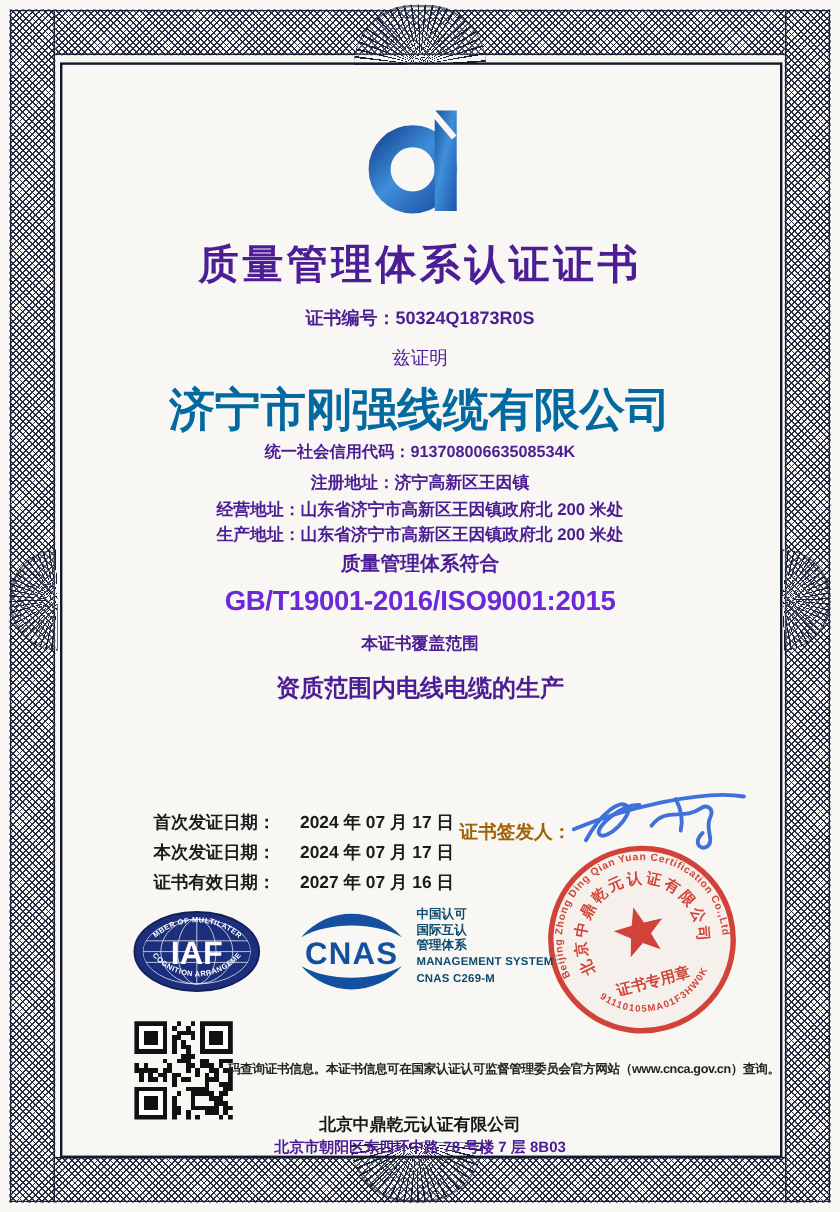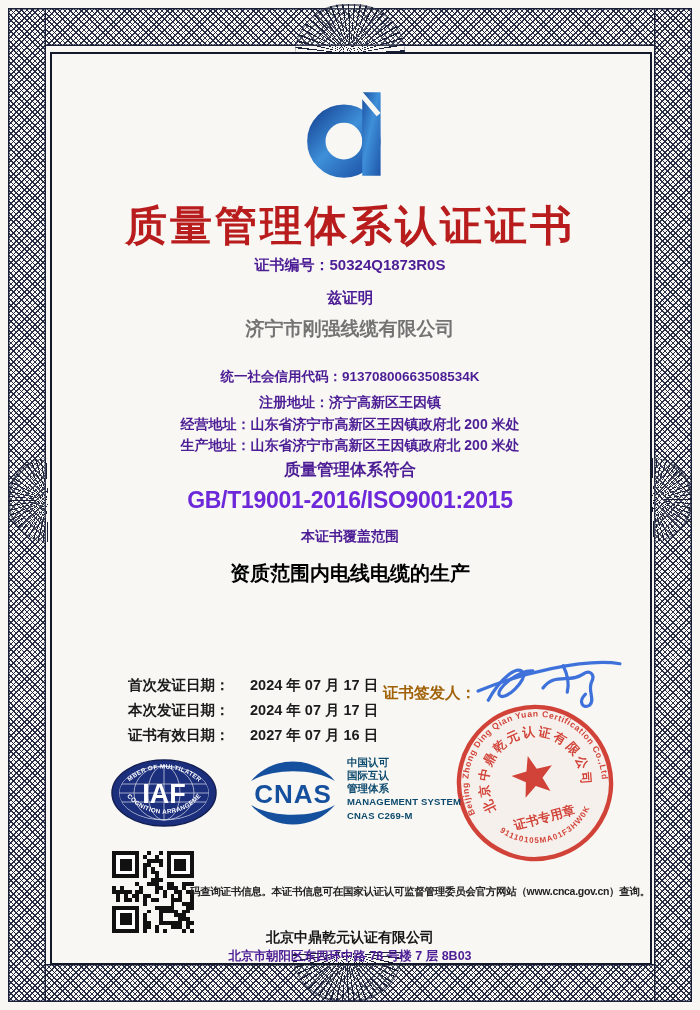--- a/index.html
+++ b/index.html
@@ -26,32 +26,32 @@
   .fan-right  { left:630px; top:480px; width:84px;  height:40px; transform:rotate(90deg); }
 
   .inner-rect { position:absolute; left:50px; top:52px; width:602px; height:913px;
     border:2px solid #14182b; background:transparent; }
 
   .ctr { position:absolute; left:0; right:0; text-align:center; color:#4c1d95; }
 
   
   .logo-d { position:absolute; left:299px; top:84px; width:102px; height:100px; }
 
-  .title      { top:198px; font-size:42px; font-weight:700; letter-spacing:3px; color:#b91c1c; }
+  .title      { top:198px; font-size:34px; font-weight:700; letter-spacing:3px; color:#4c1d95; }
   .cert-no    { top:256px; font-size:15px; font-weight:600; }
-  .certify    { top:288px; font-size:15.5px; font-weight:700; }
-  .company    { top:316px; font-size:19px; font-weight:600; color:#737373; }
+  .certify    { top:288px; font-size:15.5px; font-weight:400; }
+  .company    { top:316px; font-size:38px; font-weight:600; color:#0369a1; }
   .credit     { top:368px; font-size:13.5px; font-weight:700; }
   .addr1      { top:394px; font-size:14px; font-weight:700; }
   .addr2      { top:416px; font-size:14px; font-weight:700; }
   .addr3      { top:437px; font-size:14px; font-weight:700; }
   .conform    { top:459px; font-size:16.5px; font-weight:700; }
   .standard   { top:487px; font-size:23px; font-weight:800; letter-spacing:-0.3px; color:#6d28d9; }
   .scope-lbl  { top:528px; font-size:14px; font-weight:600; }
-  .scope      { top:560px; font-size:20px; font-weight:800; color:#000000;text-align:center; }
+  .scope      { top:560px; font-size:20px; font-weight:800; color:#4c1d95;text-align:center; }
 
   .dates { position:absolute; left:128px; top:676px; }
   .date-row { display:flex; font-size:14.5px; font-weight:700; color:#1b1b1b; margin-bottom:6px; }
   .date-row .lbl { width:112px; }
   .date-row .val { margin-left:10px; font-weight:600; }
 
   .signer { position:absolute; left:383px; top:683px; font-size:15.5px; font-weight:700; color:#a16207; }
   .signature { position:absolute; left:466px; top:643px; width:162px; height:82px; }
 
   .seal { position:absolute; left:452px; top:700px; width:166px; height:166px;

